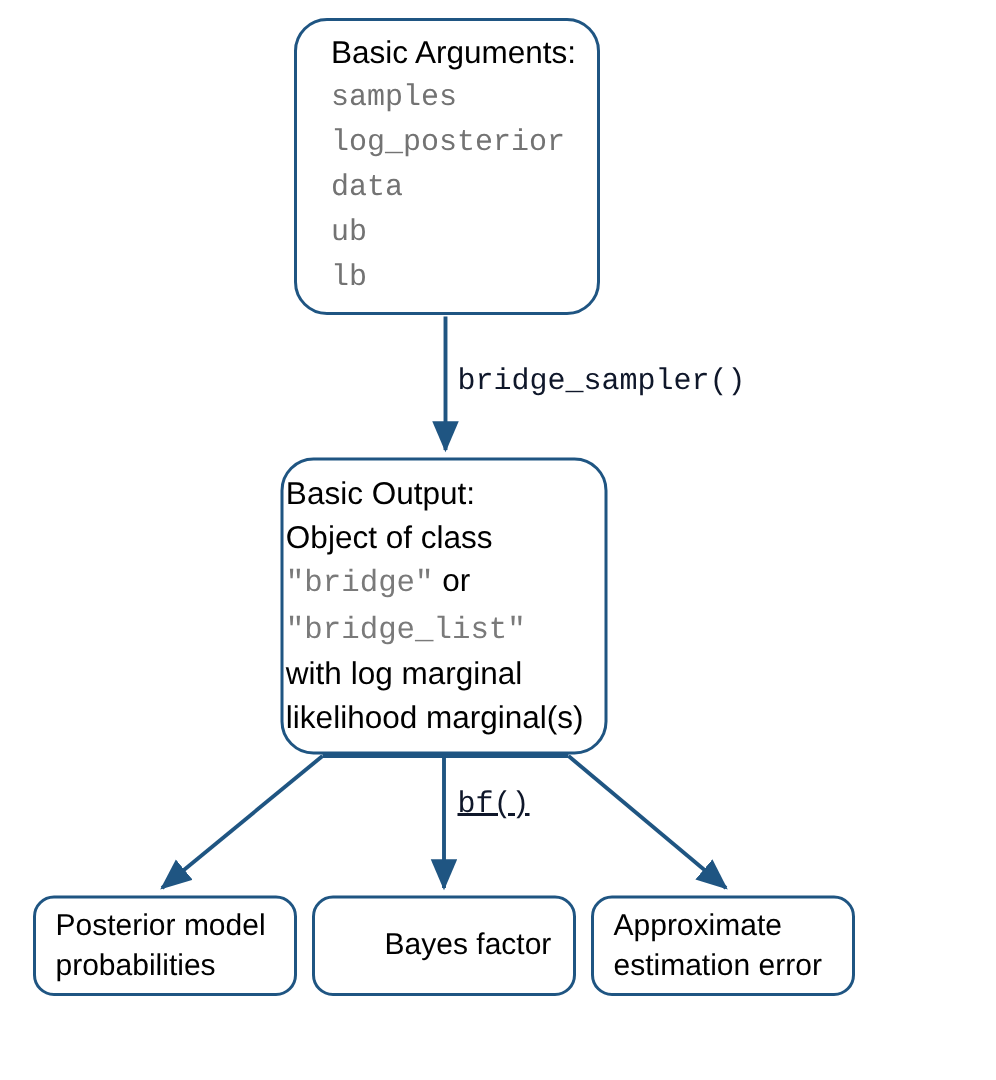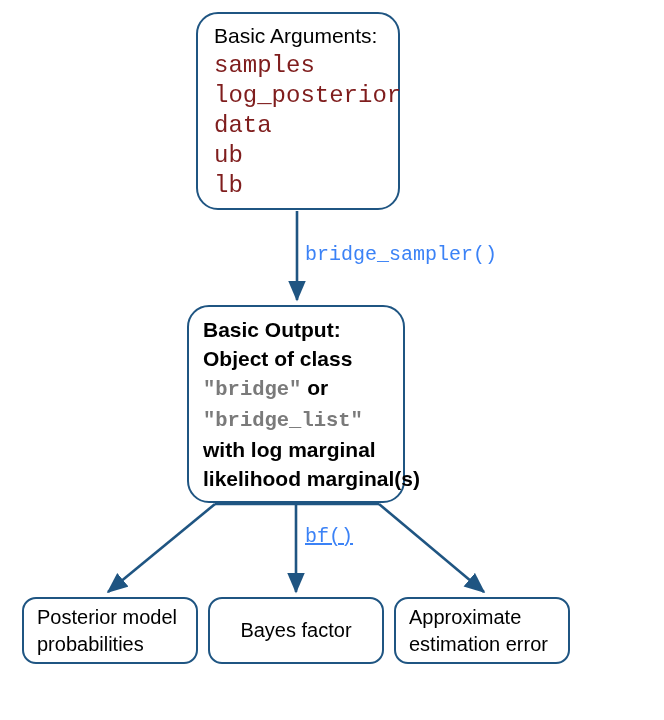--- a/index.html
+++ b/index.html
@@ -17,34 +17,35 @@
   }
   .node {
     position: absolute;
     box-sizing: border-box;
     border: 2.5px solid #1F5582;
     border-radius: 18px;
     background: #ffffff;
     display: flex;
     flex-direction: column;
     justify-content: center;
+    align-items: flex-end;
   }
   .node-lines {
     padding: 0 14px;
   }
   .line {
     font-size: 21px;
     line-height: 30px;
     color: #000000;
     white-space: pre;
   }
   .line.mono {
     font-family: "Liberation Mono", "DejaVu Sans Mono", monospace;
-    color: #7f1d1d;
-    font-size: 24px;
+    color: #737373;
+    font-size: 20px;
   }
   .line.mixed {
     color: #000000;
   }
   .line.mixed .mono-seg {
     font-family: "Liberation Mono", "DejaVu Sans Mono", monospace;
     color: #7a7a7a;
     font-size: 20.5px;
   }
 
@@ -59,44 +60,44 @@
   #box-args .node-lines { padding-left: 16px; }
 
   
   #box-output {
     left: 187px;
     top: 305px;
     width: 218px;
     height: 198px;
     border-radius: 22px;
   }
-  #box-output .node-lines { padding-left: 14px; font-weight: bold; }
+  #box-output .node-lines { padding-left: 14px; }
   #box-output .line { line-height: 29px; }
 
   
   .leaf {
     height: 67px;
     border-radius: 14px;
     top: 597px;
     align-items: flex-start;
   }
   .leaf .node-lines { padding-left: 13px; }
   .leaf .line { font-size: 20px; line-height: 27px; }
 
   #box-postprob { left: 22px;  width: 176px; }
   #box-bf       { left: 208px; width: 176px; justify-content: center; }
-  #box-bf .node-lines { padding-left: 0; text-align: center; width: 100%; }
+  #box-bf .node-lines { padding-left: 16px; text-align: center; width: 100%; }
   #box-err      { left: 394px; width: 176px; }
 
   
   .edge-label {
     position: absolute;
     font-family: "Liberation Mono", "DejaVu Sans Mono", monospace;
     font-size: 20px;
-    color: #3b82f6;
+    color: #0f172a;
     white-space: nowrap;
   }
   #lbl-bridge-sampler { left: 305px; top: 243px; }
   #lbl-post-prob      { left: 6px;   top: 525px; }
   #lbl-bf             { left: 305px; top: 525px; text-decoration: underline; }
   #lbl-error-measures { left: 448px; top: 525px; }
 
   svg.edges {
     position: absolute;
     left: 0; top: 0;

